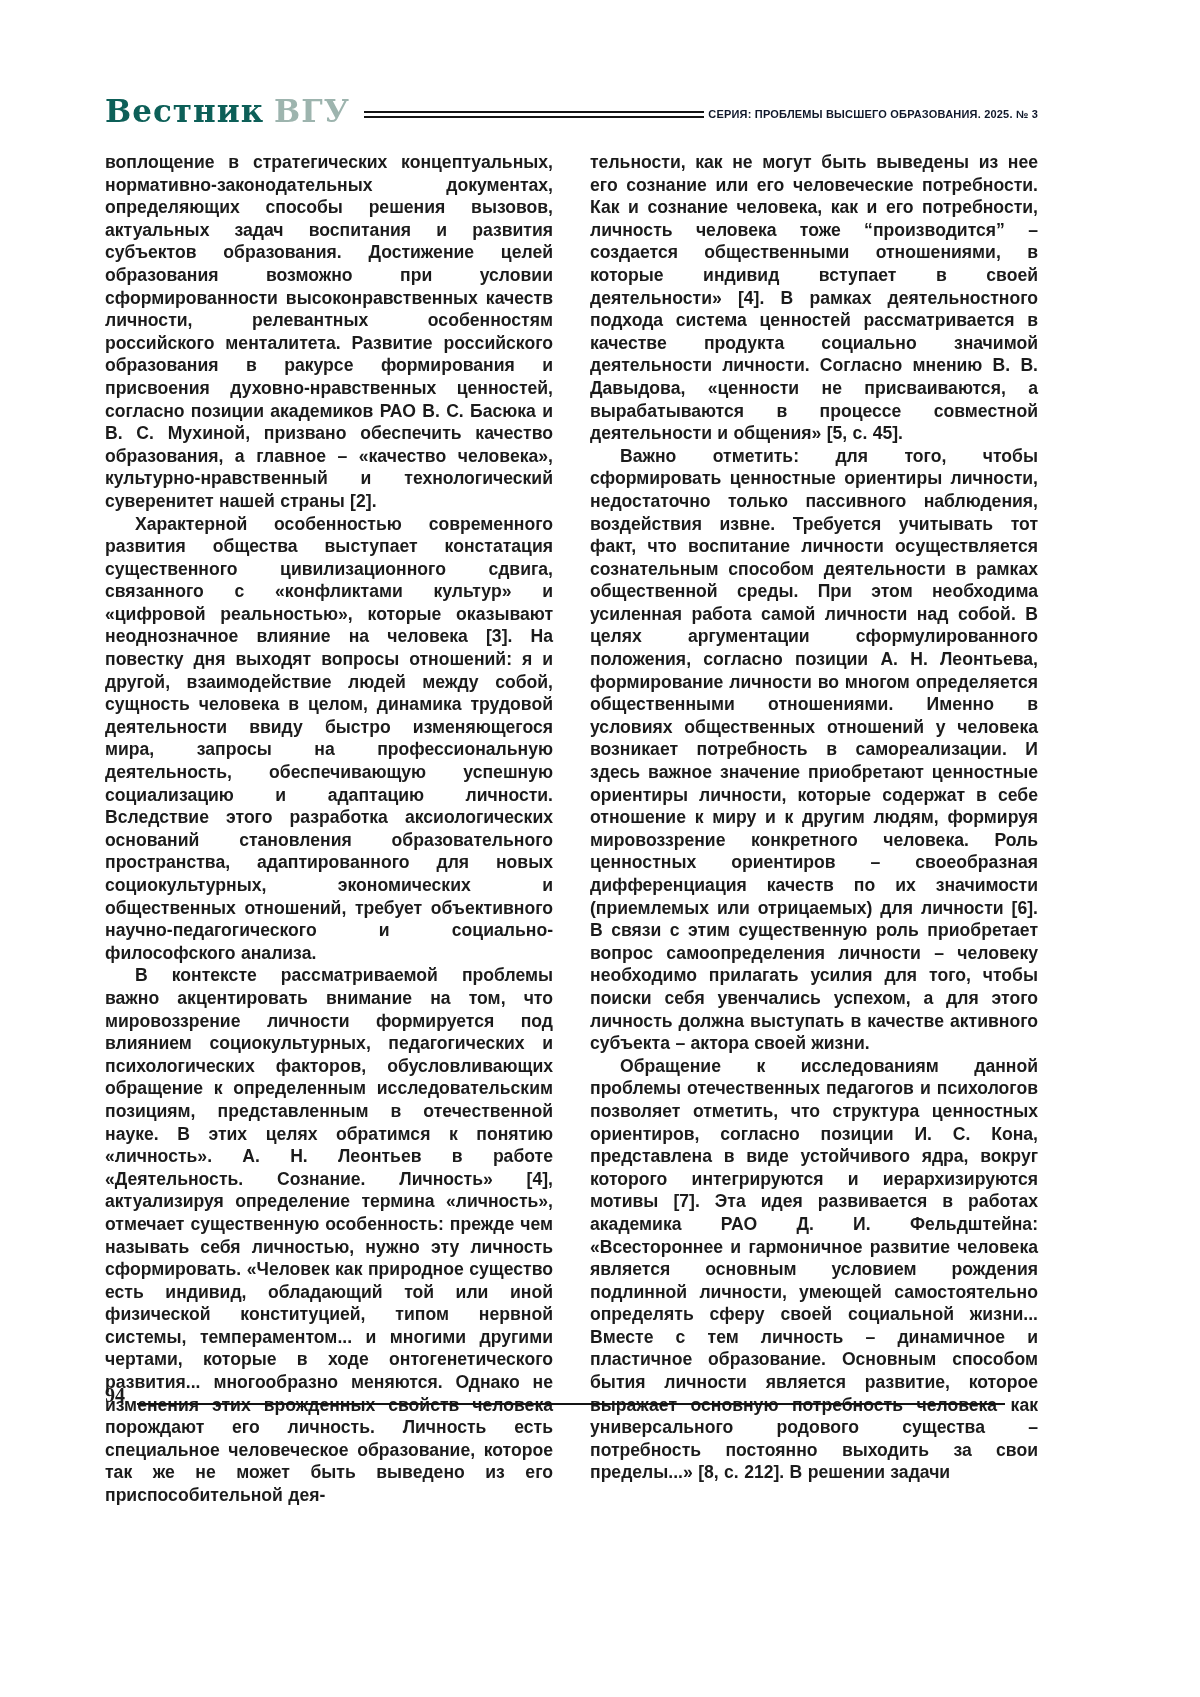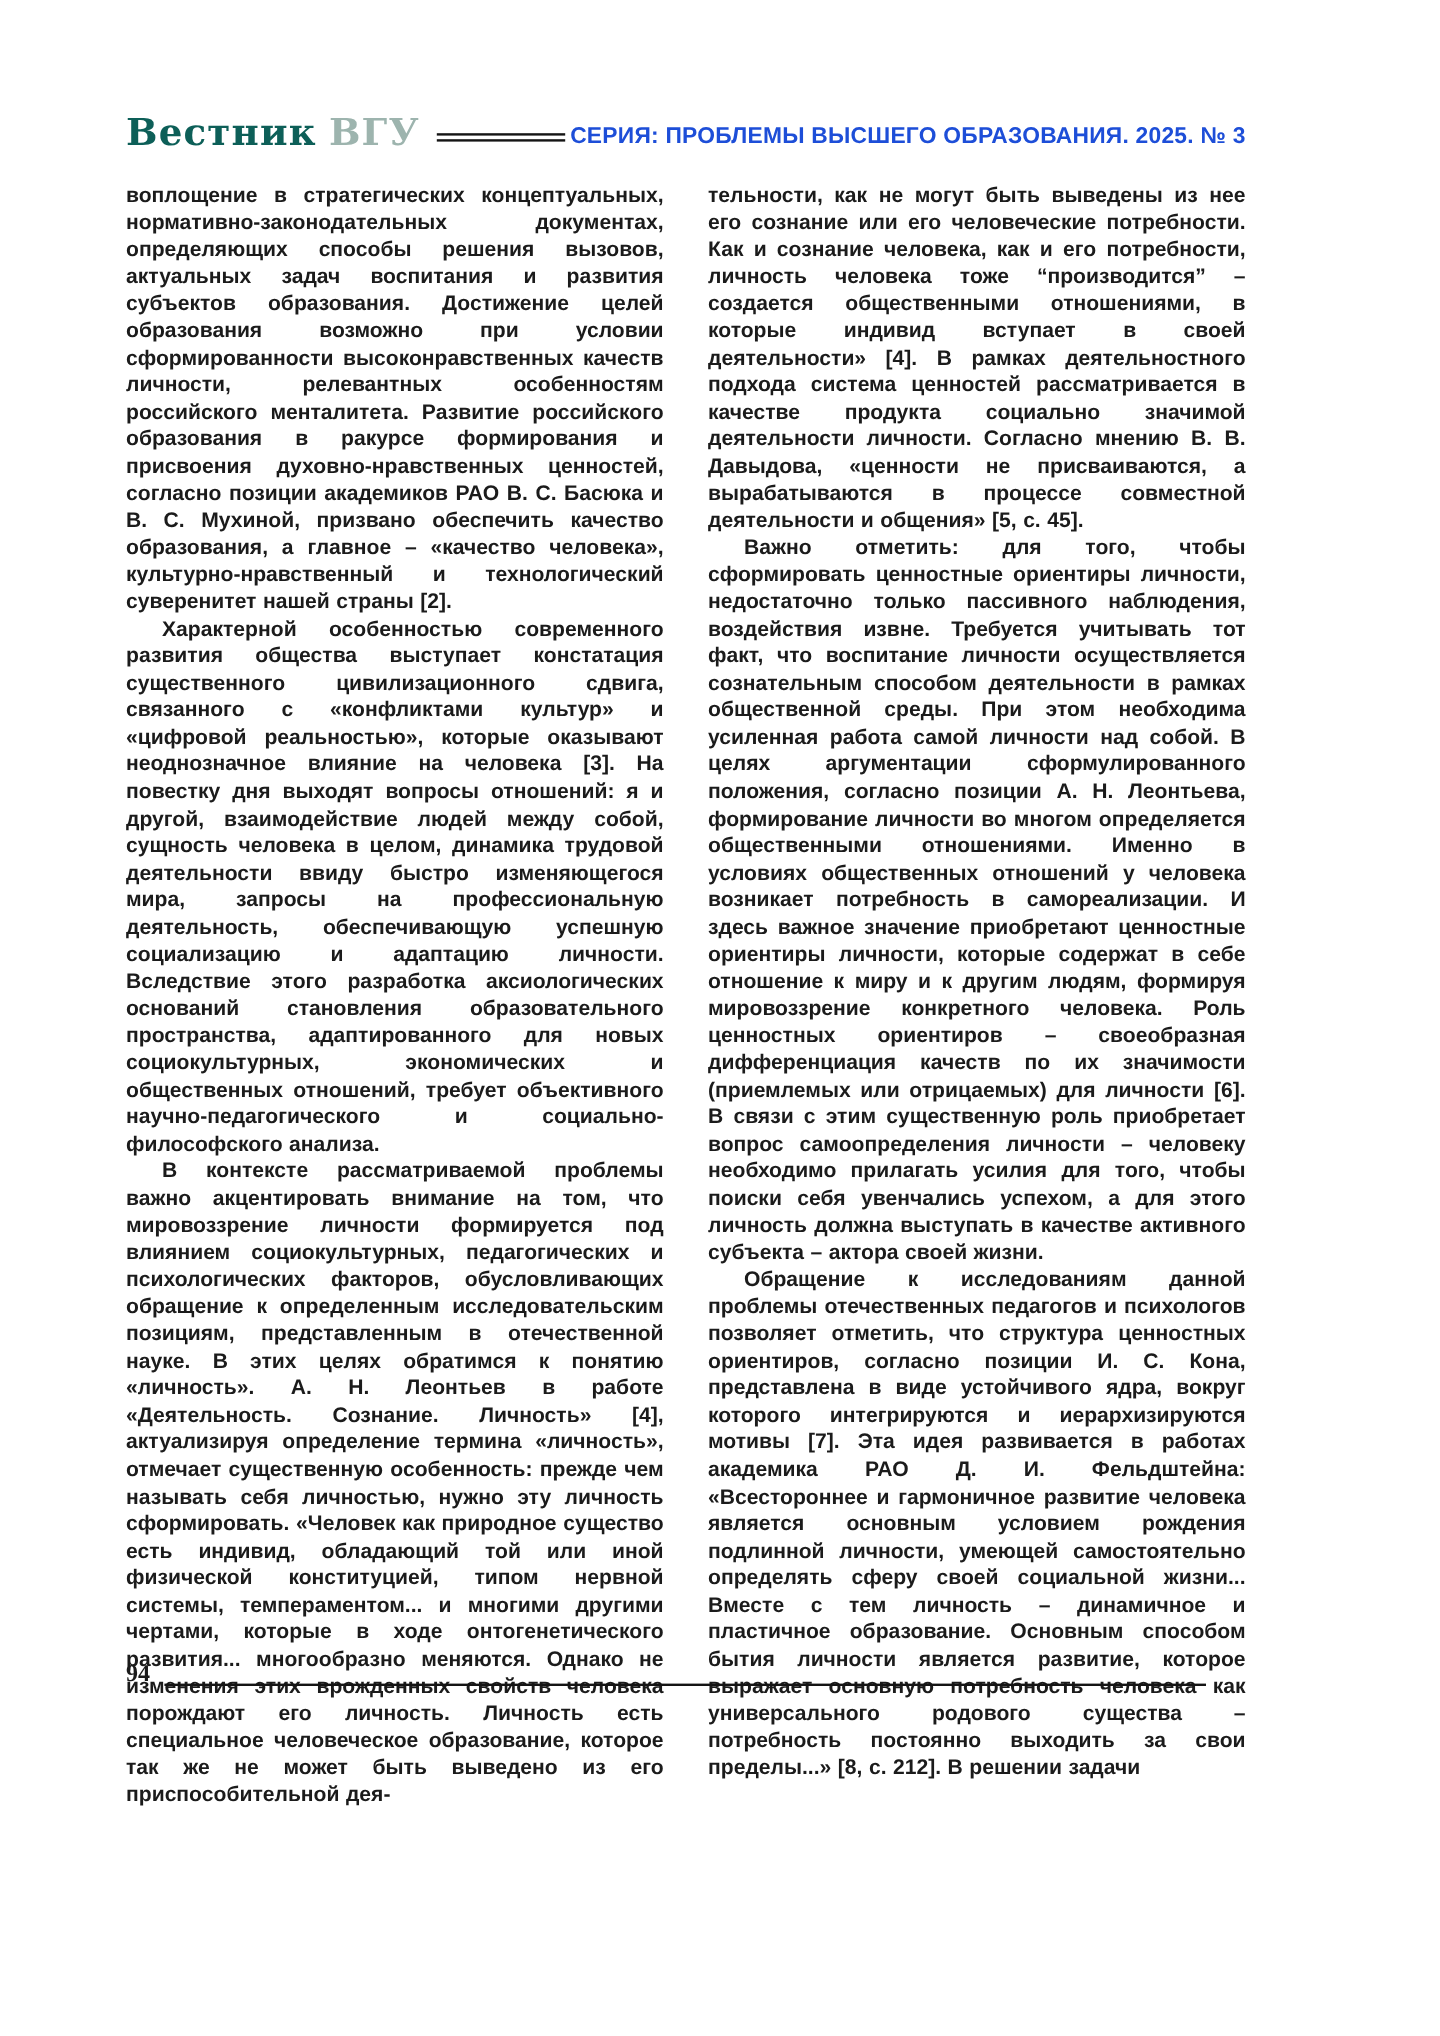--- a/index.html
+++ b/index.html
@@ -32,26 +32,26 @@
   .logo .part1 { color: #0d5f58; }
   .logo .part2 { color: #9db4ae; margin-left: 10px; }
   .double-rule {
     flex: 1 1 auto;
     height: 3px;
     border-top: 2.5px solid #141414;
     border-bottom: 2.5px solid #141414;
     margin: 6px 4px 0 14px;
   }
   .series-title {
-    font-size: 19px;
+    font-size: 11px;
     font-weight: bold;
     letter-spacing: 0.2px;
     white-space: nowrap;
     margin-top: 5px;
-    color: #1d4ed8;
+    color: #0f172a;
   }
   
   .columns {
     position: absolute;
     top: 151px;
     left: 105px;
     width: 933px;
     display: flex;
     gap: 37px;
     font-weight: bold;

